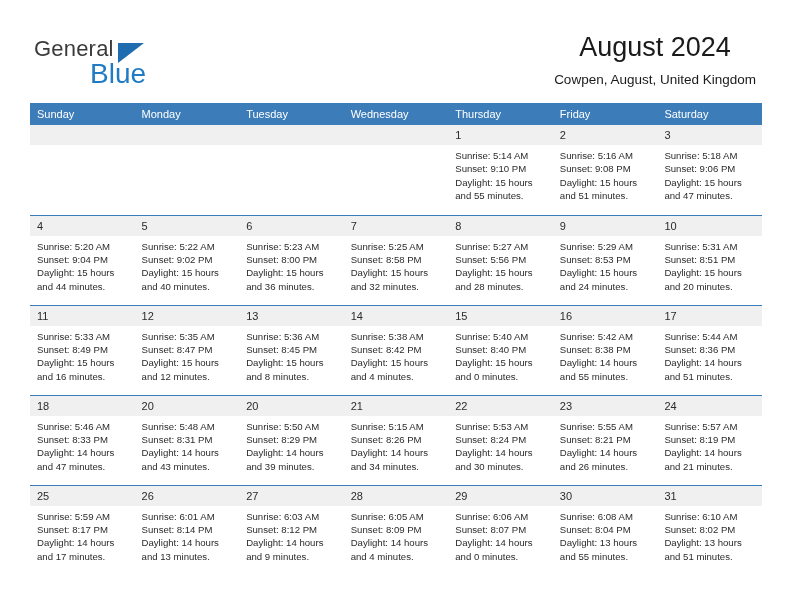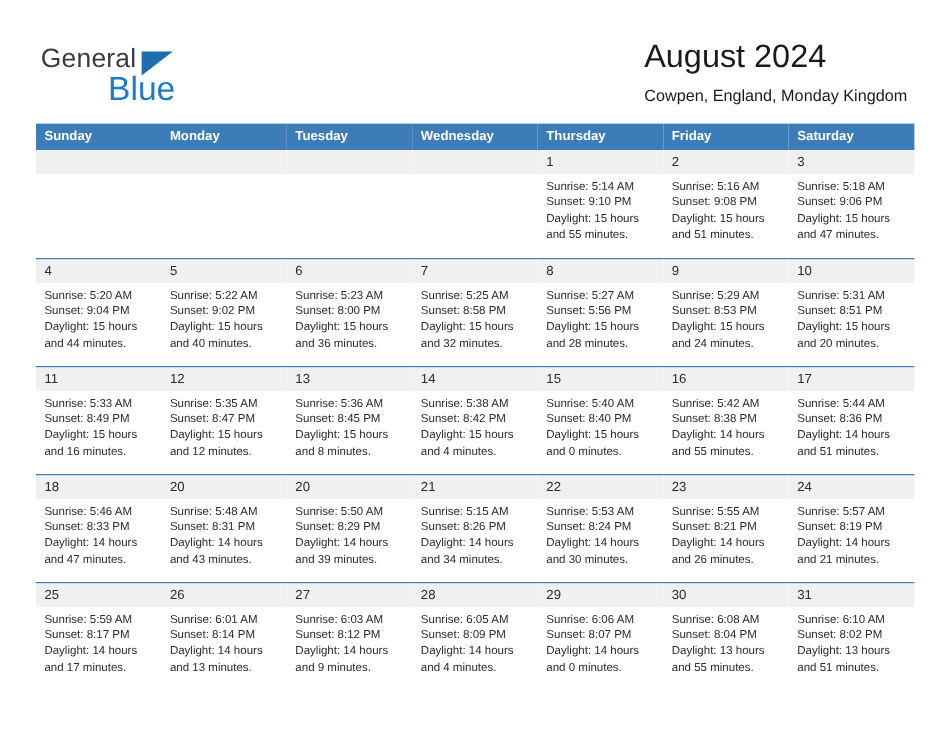--- a/index.html
+++ b/index.html
@@ -52,21 +52,21 @@
     left: 56px;
     top: 22px;
     font-size: 28px;
     color: #1f7bc4;
     font-family: "Liberation Sans", sans-serif;
   }
   .title-block {
     position: absolute;
     right: 36px;
     top: 30px;
-    text-align: left;
+    text-align: center;
     margin-left: 20px;
   }
   .month-title {
     font-size: 27px;
     color: #1a1a1a;
     line-height: 34px;
     font-weight: normal;
   }
   .location {
     font-size: 13.5px;
@@ -81,21 +81,21 @@
     left: 30px;
     top: 103px;
     width: 732px;
     border-collapse: collapse;
     table-layout: fixed;
   }
   .calendar th {
     background: #3c7cb8;
     color: #ffffff;
     font-size: 11px;
-    font-weight: bold;
+    font-weight: normal;
     text-align: left;
     padding: 5px 0 5px 7px;
     height: 20px;
     border: none;
   }
   .calendar td {
     width: 104.57px;
     height: 90px;
     vertical-align: top;
     padding: 0;
@@ -131,21 +131,21 @@
 <div class="page">
 
   <div class="header">
     <div class="logo">
       <span class="logo-general">General</span>
       <span class="logo-triangle"></span>
       <span class="logo-blue">Blue</span>
     </div>
     <div class="title-block">
       <div class="month-title">August 2024</div>
-      <div class="location">Cowpen, England, Monday Kingdom</div>
+      <div class="location">Cowpen, August, United Kingdom</div>
     </div>
   </div>
 
   <table class="calendar">
     <thead>
       <tr>
         <th>Sunday</th>
         <th>Monday</th>
         <th>Tuesday</th>
         <th>Wednesday</th>

